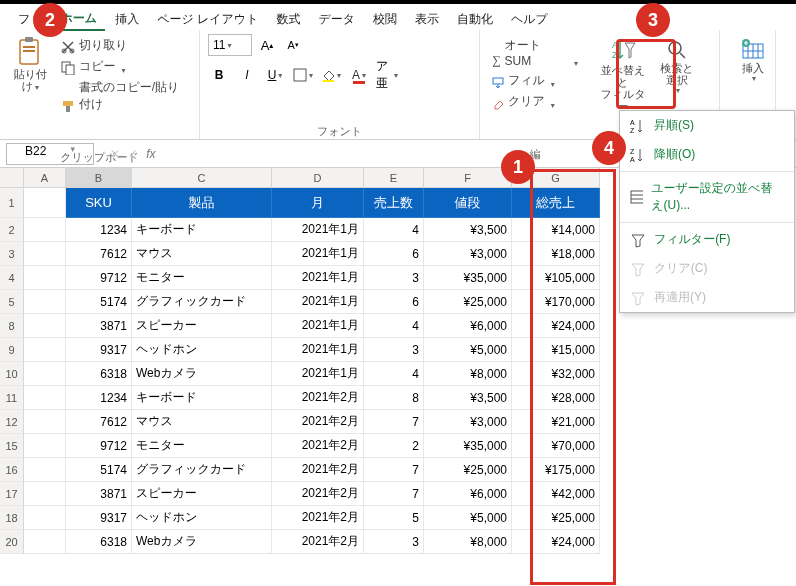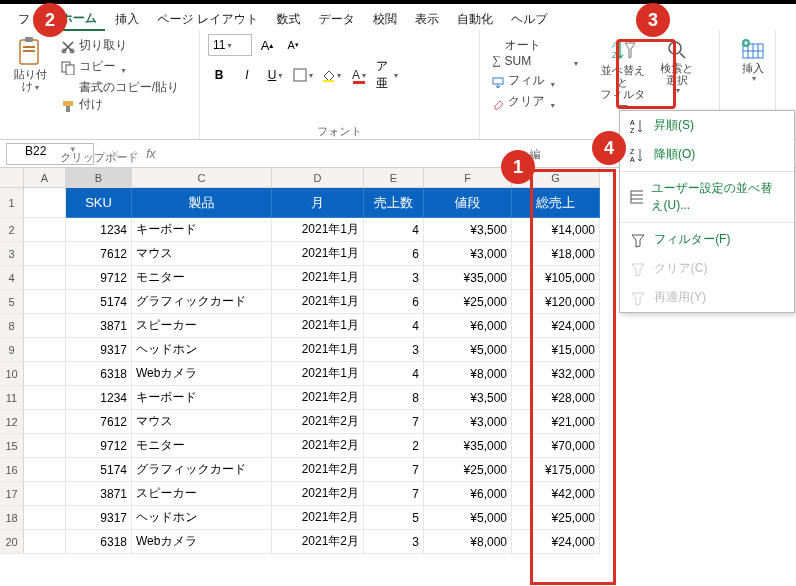--- a/index.html
+++ b/index.html
@@ -331,21 +331,21 @@
     <div class="cell r">3</div>
     <div class="cell r">¥35,000</div>
     <div class="cell r">¥105,000</div>
     <div class="rowhdr">5</div>
     <div class="cell"></div>
     <div class="cell r">5174</div>
     <div class="cell l">グラフィックカード</div>
     <div class="cell r">2021年1月</div>
     <div class="cell r">6</div>
     <div class="cell r">¥25,000</div>
-    <div class="cell r">¥120,000</div>
+    <div class="cell r">¥170,000</div>
     <div class="rowhdr">8</div>
     <div class="cell"></div>
     <div class="cell r">3871</div>
     <div class="cell l">スピーカー</div>
     <div class="cell r">2021年1月</div>
     <div class="cell r">4</div>
     <div class="cell r">¥6,000</div>
     <div class="cell r">¥24,000</div>
     <div class="rowhdr">9</div>
     <div class="cell"></div>

